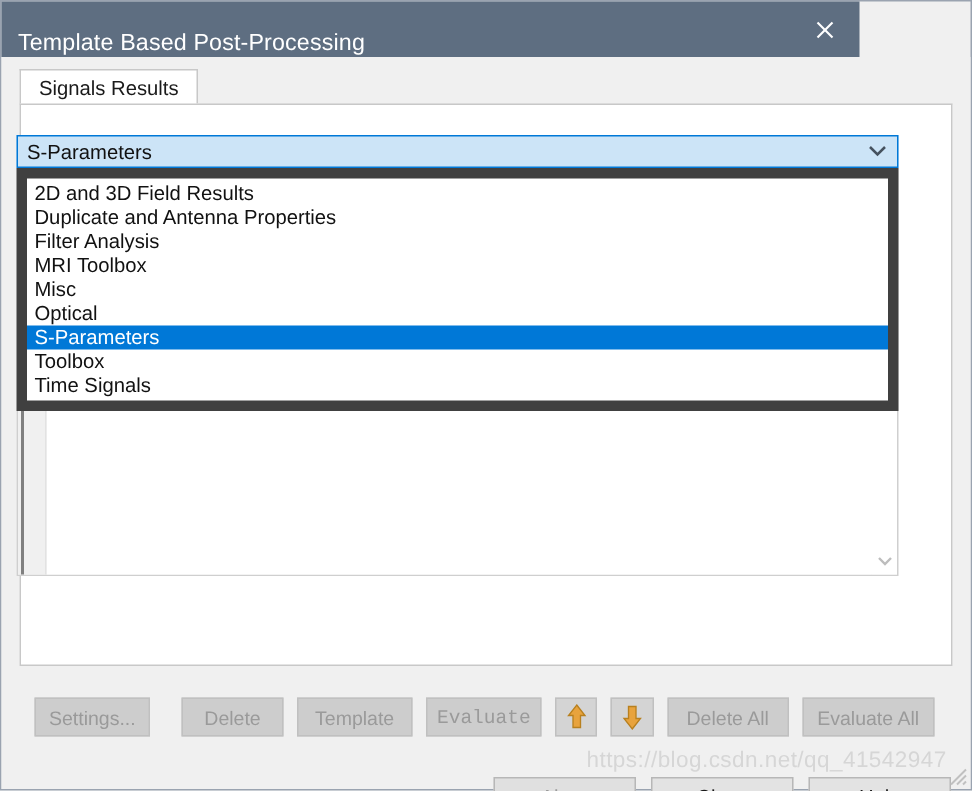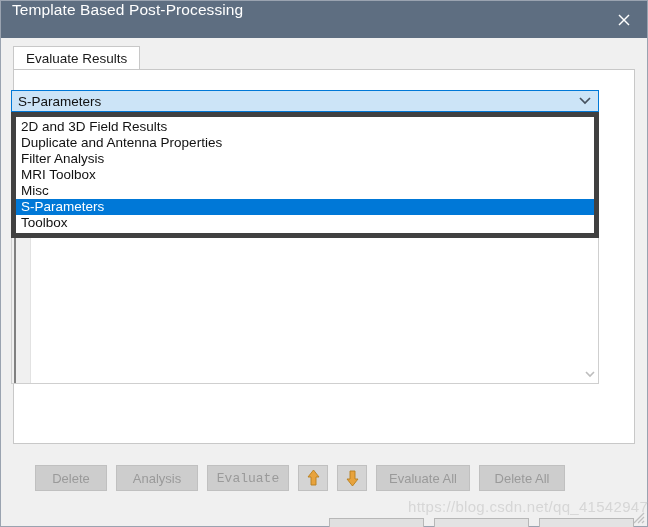--- a/index.html
+++ b/index.html
@@ -22,25 +22,25 @@
     height: 527px;
     box-sizing: border-box;
     background: #f0f0f0;
     border: 1px solid #9aa3b0;
   }
 
   
   .titlebar {
     position: absolute;
     left: 0; top: 0;
-    width: 646px;
+    width: 572px;
     height: 37px;
     background: #5e6e81;
     display: flex;
-    align-items: flex-start;
+    align-items: flex-end;
   }
   .title-text {
     margin-left: 11px;
     color: #ffffff;
     font-size: 15.5px;
     letter-spacing: 0.1px;
     white-space: nowrap;
   }
   .close-btn {
     position: absolute;
@@ -133,21 +133,21 @@
     justify-content: center;
   }
 
   
   .dropdown {
     position: absolute;
     left: 10px; top: 74px;
     width: 588px;
     box-sizing: border-box;
     background: #ffffff;
-    border: 5px solid #404040;
+    border: 7px solid #404040;
     padding: 2px 0 2px 0;
     z-index: 9;
   }
   .dd-item {
     height: 16px;
     line-height: 16px;
     padding-left: 5px;
     font-size: 13.5px;
     color: #111111;
     white-space: nowrap;
@@ -254,21 +254,21 @@
     font-size: 13.5px;
     color: #1a1a1a;
     white-space: nowrap;
     cursor: default;
   }
   .bbtn.disabled { color: #9a9a9a; background: #e0e0e0; }
 
   
   .watermark {
     position: absolute;
-    left: 407px; top: 497px;
+    left: 390px; top: 497px;
     font-size: 15px;
     color: #d6d6d6;
     white-space: nowrap;
     letter-spacing: 0.3px;
     pointer-events: none;
     z-index: 20;
   }
 
   
   .grip {
@@ -291,21 +291,21 @@
         <line x1="13" y1="3" x2="3" y2="13" stroke="#ffffff" stroke-width="1.4"></line>
       </svg>
     </div>
   </div>
 
   <div class="client">
 
     <div class="tabstrip">
       <div class="tabstrip-filler"></div>
       <div class="tab">
-        <span>Evaluate Results</span>
+        <span>Signals Results</span>
       </div>
     </div>
 
     <div class="tabpage"></div>
 
     <div class="listpanel">
       <div class="list-gutter"></div>
       <div class="list-body"></div>
       <div class="list-scrollbar">
         <div class="sb-down">
@@ -324,49 +324,54 @@
         </svg>
       </div>
     </div>
 
     <div class="dropdown" id="dropdown-list">
         <div class="dd-item">2D and 3D Field Results</div>
         <div class="dd-item">Duplicate and Antenna Properties</div>
         <div class="dd-item">Filter Analysis</div>
         <div class="dd-item">MRI Toolbox</div>
         <div class="dd-item">Misc</div>
+        <div class="dd-item">Optical</div>
         <div class="dd-item selected">S-Parameters</div>
         <div class="dd-item">Toolbox</div>
+        <div class="dd-item">Time Signals</div>
       </div>
 
     <div class="toolbar" id="toolbar-row">
+        <div class="tbtn w-settings">
+          <span>Settings...</span>
+        </div>
         <div class="tbtn w-delete">
           <span>Delete</span>
         </div>
         <div class="tbtn w-duplicate">
-          <span>Analysis</span>
+          <span>Template</span>
         </div>
         <div class="tbtn w-evaluate">
           <span>Evaluate</span>
         </div>
         <div class="tbtn w-arrow">
           <svg width="15" height="18" viewBox="0 0 15 18">
             <path d="M7.5 1 L13 8 L10 8 L10 16 L5 16 L5 8 L2 8 Z" fill="#e8a33d" stroke="#b8801f" stroke-width="0.9"></path>
           </svg>
         </div>
         <div class="tbtn w-arrow">
           <svg width="15" height="18" viewBox="0 0 15 18">
             <path d="M7.5 17 L13 10 L10 10 L10 2 L5 2 L5 10 L2 10 Z" fill="#e8a33d" stroke="#b8801f" stroke-width="0.9"></path>
           </svg>
         </div>
+        <div class="tbtn w-deleteall">
+          <span>Delete All</span>
+        </div>
         <div class="tbtn w-evaluateall">
           <span>Evaluate All</span>
-        </div>
-        <div class="tbtn w-deleteall">
-          <span>Delete All</span>
         </div>
       </div>
 
     <div class="bottombar">
       <div class="bbtn disabled">Abort</div>
       <div class="bbtn">Close</div>
       <div class="bbtn">Help</div>
     </div>
 
   </div>

